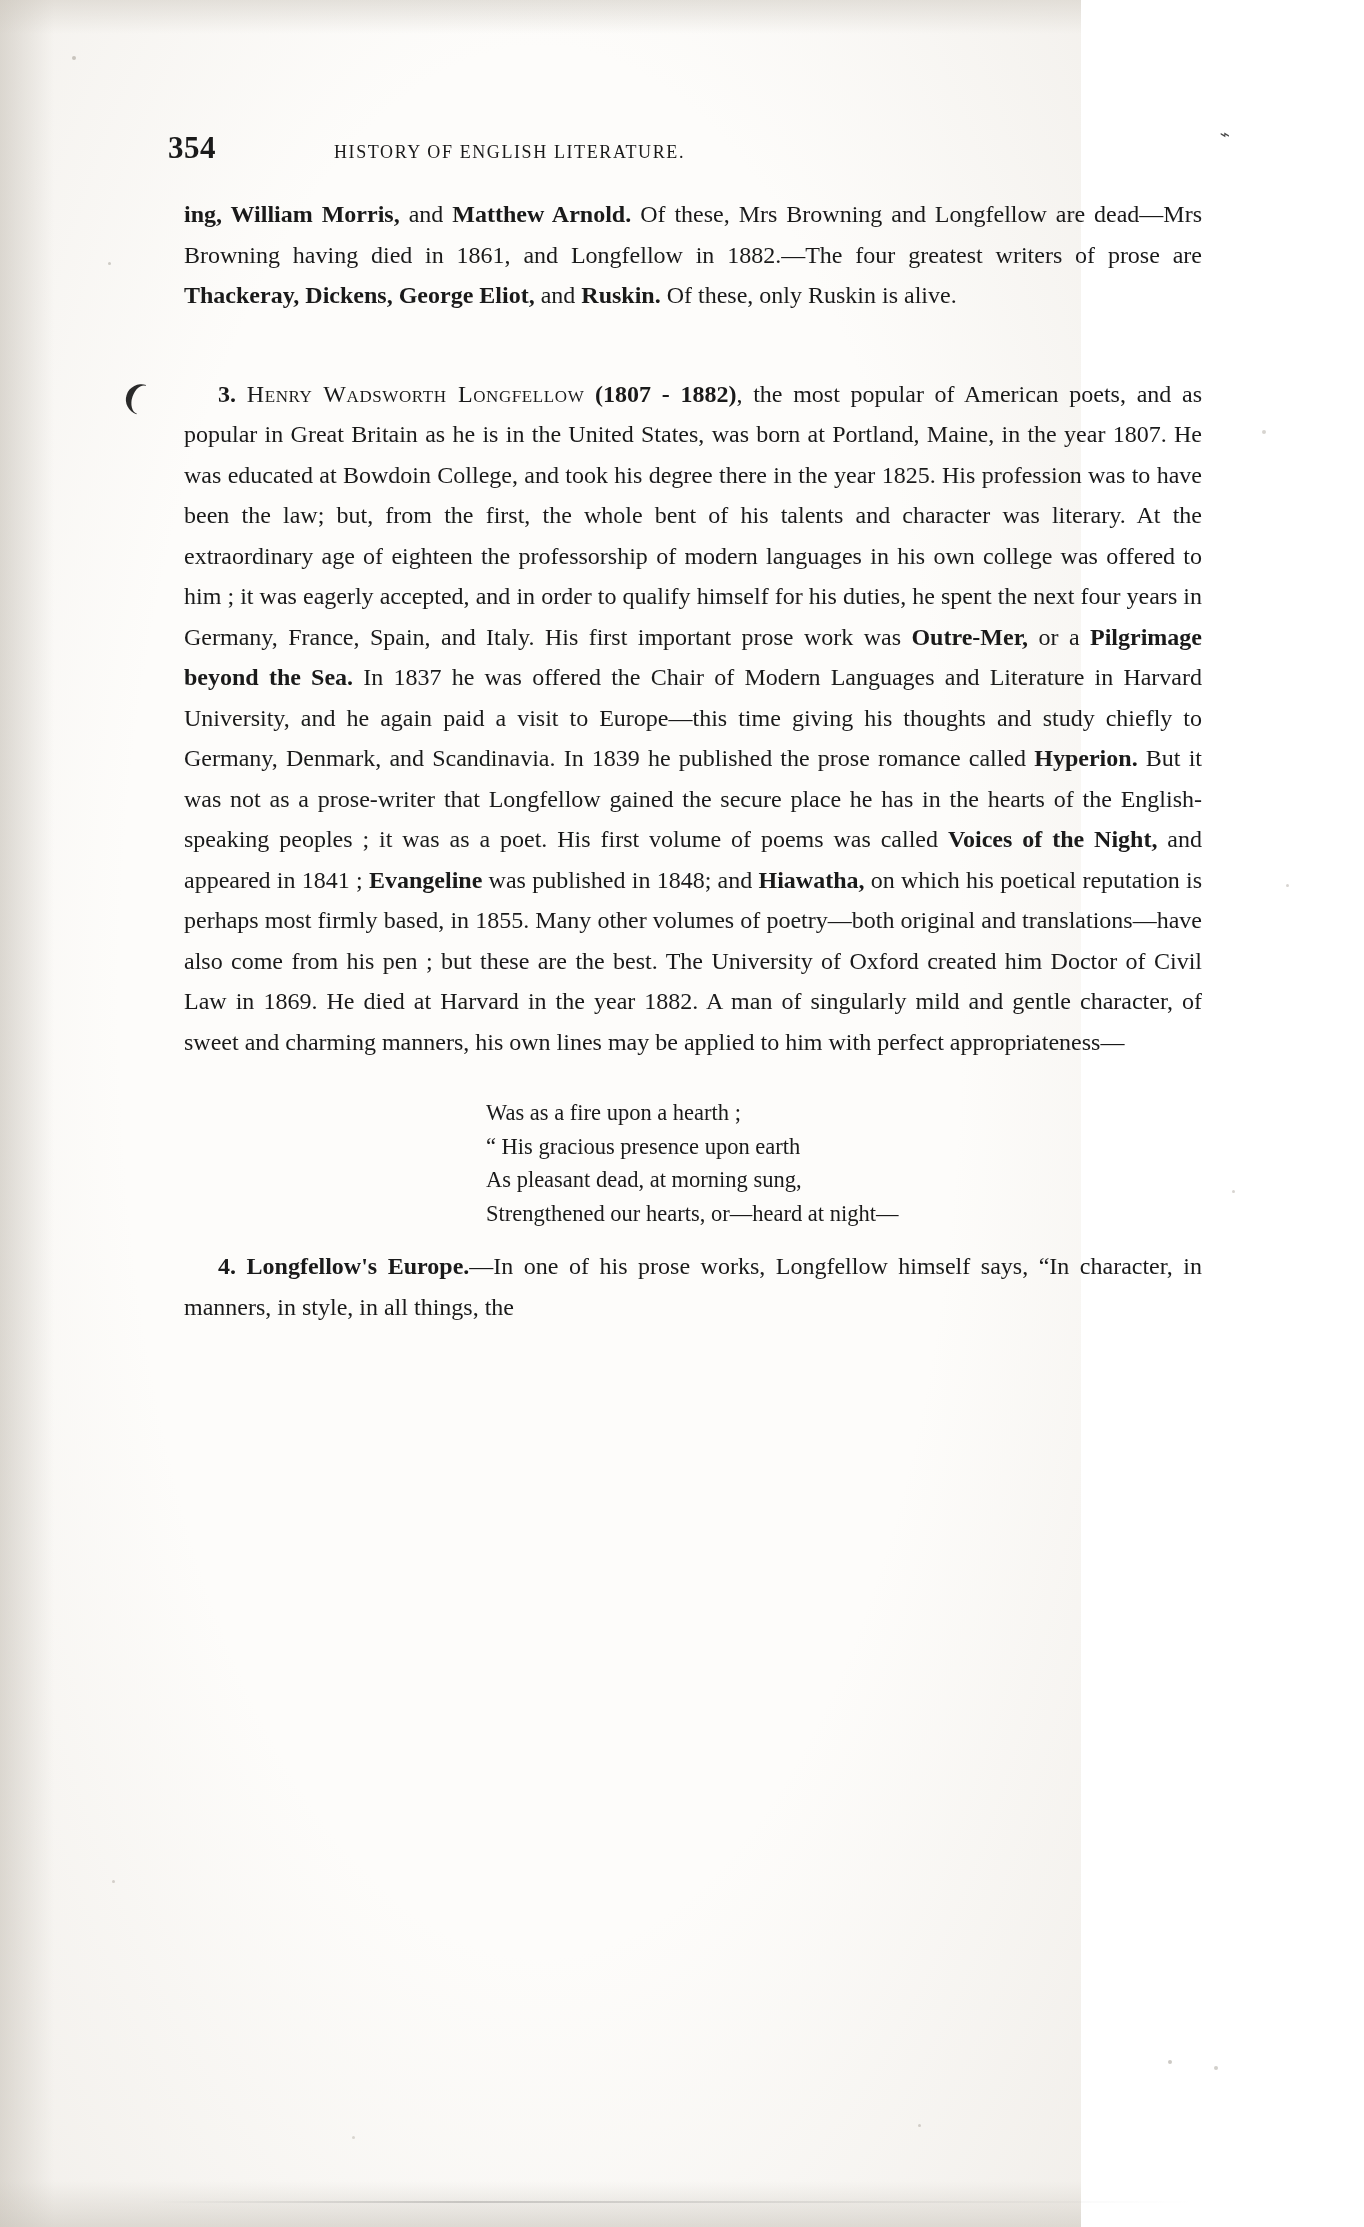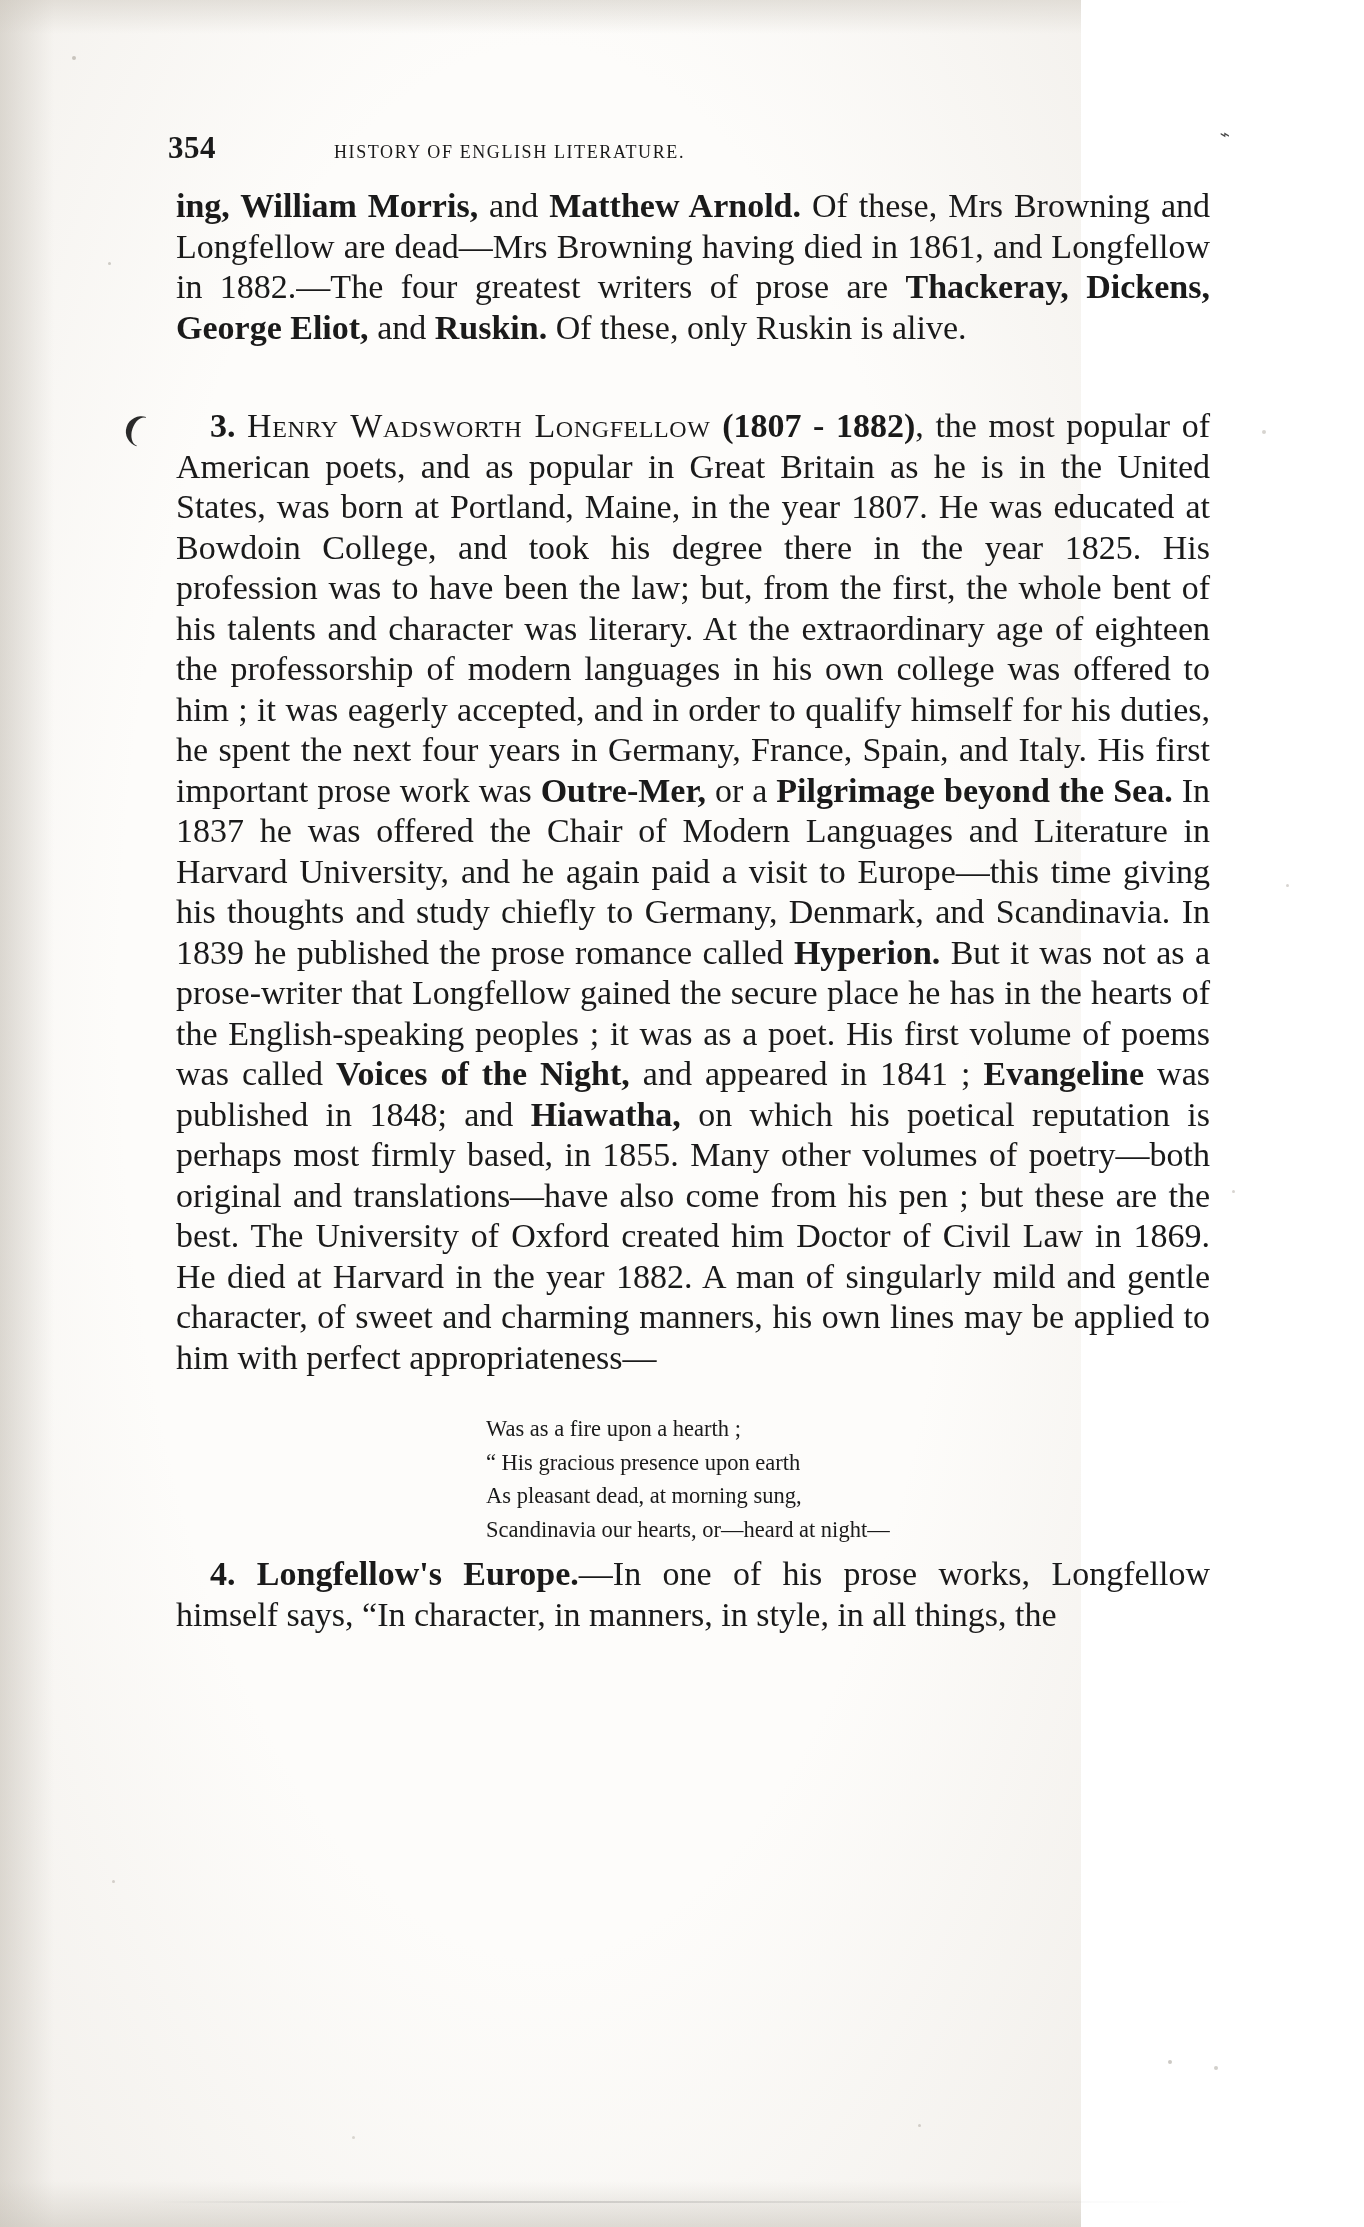--- a/index.html
+++ b/index.html
@@ -57,24 +57,24 @@
     font-family: "Liberation Serif", serif;
   }
   .corner-mark {
     position: absolute;
     right: -12px;
     top: -6px;
     font-size: 17px;
     color: #4a4a4a;
   }
   p.body {
-    font-size: 34px;
+    font-size: 24px;
     line-height: 40.5px;
     text-align: justify;
-    margin: 8px;
+    margin: 16px;
     text-justify: inter-word;
   }
   .para-first {
     margin-top: 50px;
   }
   .para-first .lead {
     font-weight: bold;
   }
   .section {
     margin-top: 58px;
@@ -167,21 +167,21 @@
 
     <div class="section">
       <span class="tickmark">❨</span>
       <p class="body indent"><span class="b">3.</span>&nbsp;<span class="smallcaps">Henry Wadsworth Longfellow</span>&nbsp;<span class="b">(1807 - 1882)</span><span>, the most popular of American poets, and as popular in Great Britain as he is in the United States, was born at Portland, Maine, in the year 1807.   He was educated at Bowdoin College, and took his degree there in the year 1825.   His profession was to have been the law; but, from the first, the whole bent of his talents and character was literary.   At the extraordinary age of eighteen the professorship of modern languages in his own college was offered to him ; it was eagerly accepted, and in order to qualify himself for his duties, he spent the next four years in Germany, France, Spain, and Italy. His first important prose work was </span><span class="b">Outre-Mer,</span><span> or a </span><span class="b">Pilgrimage beyond the Sea.</span><span>   In 1837 he was offered the Chair of Modern Languages and Literature in Harvard University, and he again paid a visit to Europe—this time giving his thoughts and study chiefly to Germany, Denmark, and Scandinavia.   In 1839 he published the prose romance called </span><span class="b">Hyperion.</span><span>   But it was not as a prose-writer that Longfellow gained the secure place he has in the hearts of the English-speaking peoples ; it was as a poet.   His first volume of poems was called </span><span class="b">Voices of the Night,</span><span> and appeared in 1841 ; </span><span class="b">Evangeline</span><span> was published in 1848; and </span><span class="b">Hiawatha,</span><span> on which his poetical reputation is perhaps most firmly based, in 1855.   Many other volumes of poetry—both original and translations—have also come from his pen ; but these are the best.   The University of Oxford created him Doctor of Civil Law in 1869.   He died at Harvard in the year 1882.   A man of singularly mild and gentle character, of sweet and charming manners, his own lines may be applied to him with perfect appropriateness—</span></p>
     </div>
 
     <blockquote class="verse">
       <div>Was as a fire upon a hearth ;</div>
       <div>“ His gracious presence upon earth</div>
       <div>As pleasant dead, at morning sung,</div>
-      <div>Scandinavia our hearts, or—heard at night—</div>
+      <div>Strengthened our hearts, or—heard at night—</div>
     </blockquote>
 
     <p class="body last-para indent"><span class="b">4.</span>&nbsp;<span class="b">Longfellow's Europe.</span><span>—In one of his prose works, Longfellow himself says, “In character, in manners, in style, in all things, the</span></p>
 
   </div>
 
   <div class="bottom-rule"></div>
 </div>
 
 </body></html>

